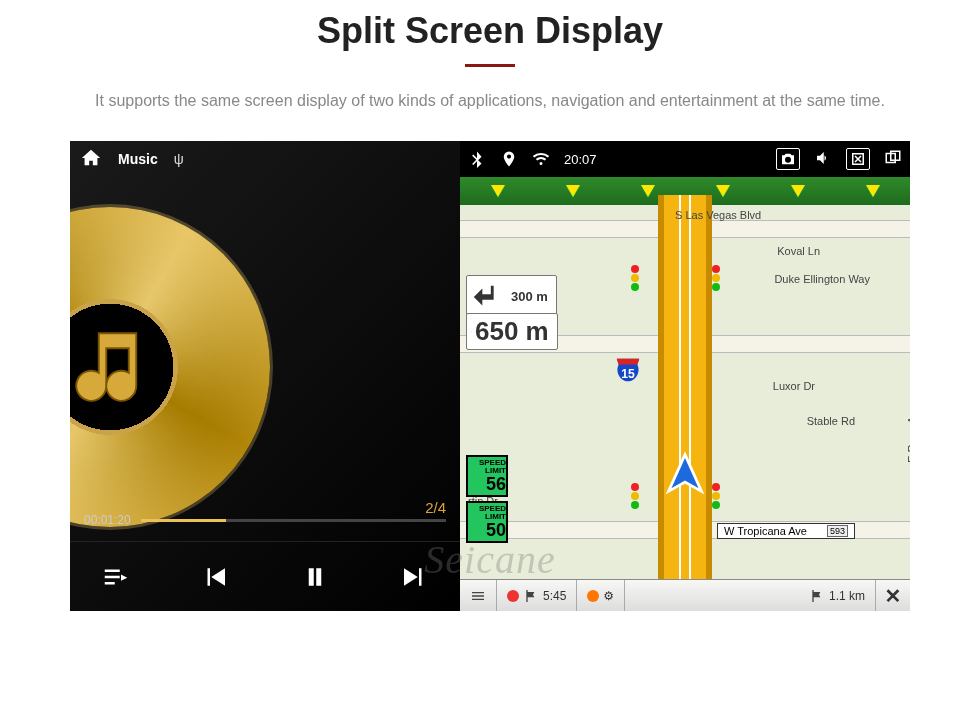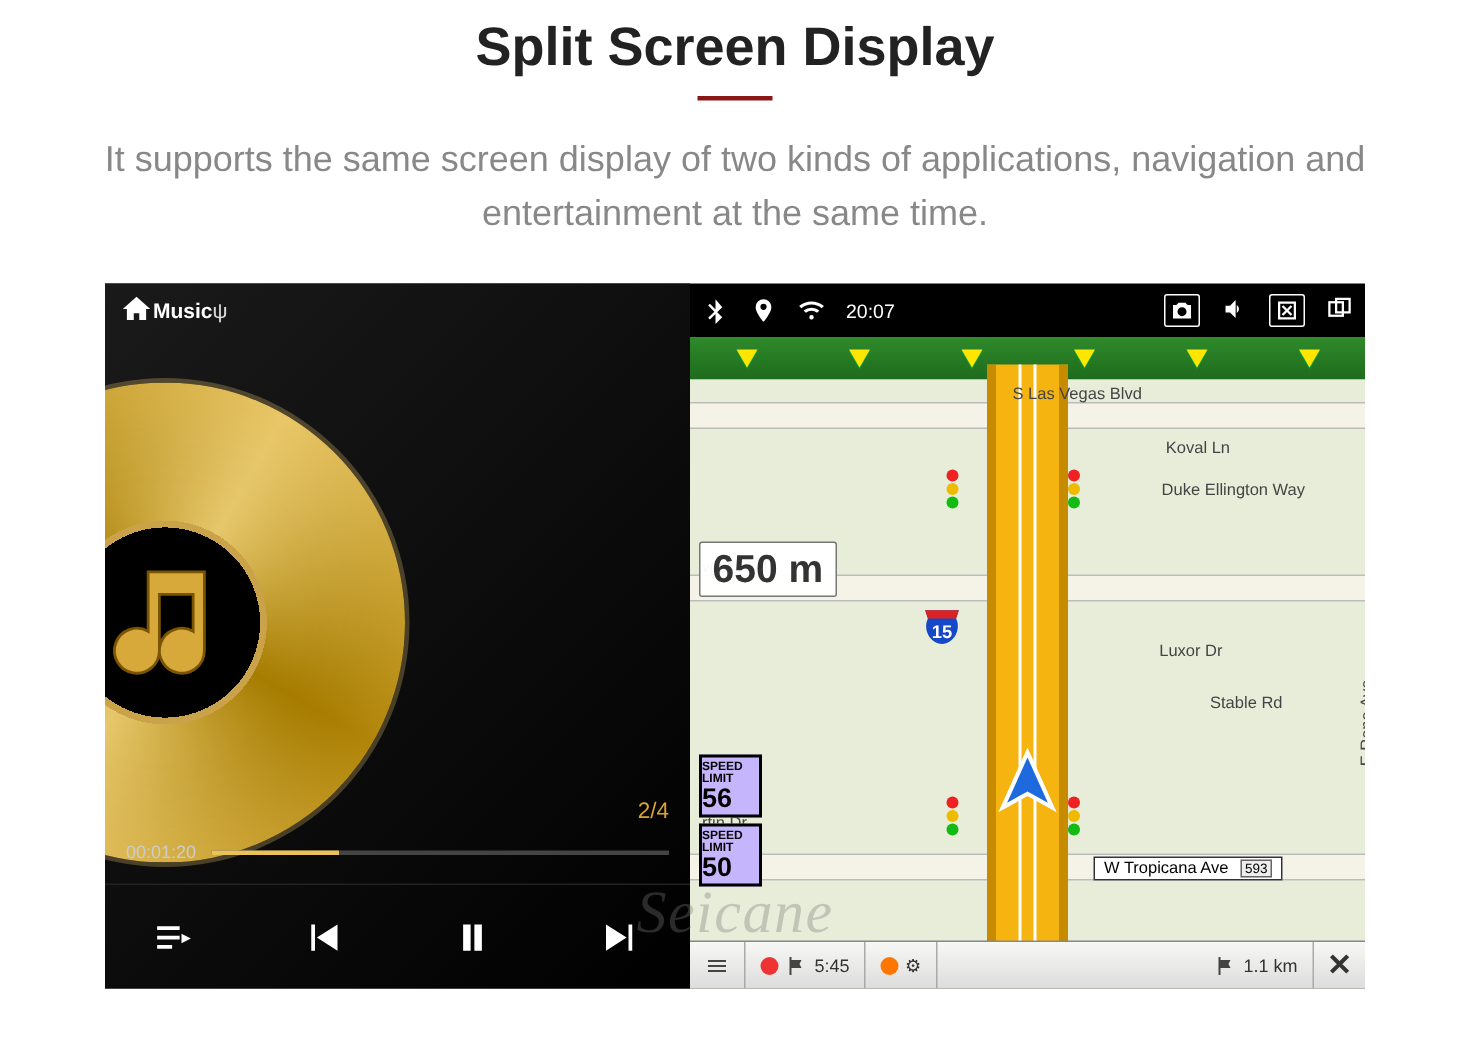--- a/index.html
+++ b/index.html
@@ -1,43 +1,43 @@
 <!DOCTYPE html>
 <html><head>
 <meta charset="utf-8">
 <style>
   * { box-sizing: border-box; margin: 0; padding: 0; font-family: Arial, Helvetica, sans-serif; }
   body { width: 980px; height: 705px; background: #fff; overflow: hidden; }
 
   .page { width: 100%; height: 100%; padding-top: 10px; }
   .title { text-align: center; font-size: 36px; font-weight: 700; color: #222; }
   .title-underline { width: 50px; height: 3px; background: #8a1616; margin: 12px auto 22px; }
-  .subtitle { text-align: center; font-size: 24px; color: #888; line-height: 1.5; padding: 0 30px 28px; }
+  .subtitle { text-align: center; font-size: 16px; color: #888; line-height: 1.5; padding: 0 30px 28px; }
 
   .device { position: relative; width: 840px; height: 470px; margin: 0 auto; background:#000; display:flex; }
 
   
   .music { width: 390px; height: 100%; background: linear-gradient(135deg,#1a1a1a,#000); color:#fff; position:relative; overflow:hidden; }
-  .m-status { display:flex; align-items:center; height:36px; padding:0 10px; font-size:14px; gap:0; }
+  .m-status { display:flex; align-items:center; height:36px; padding:0 10px; font-size:14px; gap:16px; }
   .m-status .home-icon svg{width:22px;height:22px;fill:#fff;}
   .m-status .usb-icon{font-size:14px;opacity:.85}
   .m-body { position:relative; height:calc(100% - 36px - 70px); }
   .disc {
     position:absolute; left:-120px; top:30px; width:320px; height:320px; border-radius:50%;
     background: radial-gradient(circle at 50% 50%, #000 0 28%, #caa24a 28% 30%, rgba(0,0,0,0) 30%),
                 conic-gradient(from 210deg, #e6c76b, #a67c00, #e6c76b, #a67c00, #e6c76b);
     box-shadow: 0 0 0 3px rgba(255,220,120,.25), 0 0 60px rgba(255,200,80,.25) inset;
     display:flex;align-items:center;justify-content:center;
   }
   .disc .note{width:90px;height:90px;}
   .disc .note svg{width:100%;height:100%;fill:#d6a93a;stroke:#7a5400;stroke-width:.5}
   .meta { position:absolute; right:12px; top:35px; font-size:16px; color:#eee; }
   .meta .row{display:flex;align-items:center;gap:10px;margin:28px 0;white-space:nowrap;}
   .meta .row svg{width:20px;height:20px;fill:none;stroke:#fff;stroke-width:1.6}
-  .counter{position:absolute;right:14px;bottom:40px;color:#d9a437;font-size:15px}
+  .counter{position:absolute;right:14px;bottom:25px;color:#d9a437;font-size:15px}
   .progress{position:absolute;left:14px;right:14px;bottom:14px;font-size:12px;color:#ccc;display:flex;align-items:center;gap:10px}
   .progress .bar{flex:1;height:3px;background:#444;position:relative}
   .progress .bar .fill{position:absolute;left:0;top:0;height:100%;width:28%;background:#e9c35a}
   .m-controls{height:70px;background:transparent;border-top:1px solid #222;display:flex;align-items:center;justify-content:space-between;padding:0 20px}
   .m-controls .btn{width:52px;height:52px;display:flex;align-items:center;justify-content:center}
   .m-controls svg{width:30px;height:30px;fill:#fff}
 
   
   .nav { flex:1; height:100%; position:relative; background:#d9dfc8; overflow:hidden;text-decoration:underline; }
   .n-status{height:36px;background:#000;color:#fff;display:flex;align-items:center;gap:14px;font-size:13px;padding:0 8px}
@@ -66,33 +66,33 @@
 
   .street-lbl{position:absolute;font-size:11px;color:#444;white-space:nowrap}
   .sl-vegas{left:50%;top:4px;transform:translateX(-10px)}
   .sl-koval{right:90px;top:40px}
   .sl-duke{right:40px;top:68px}
   .sl-gblvd{left:8px;top:120px;font-size:10px}
   .sl-luxor{right:95px;top:175px}
   .sl-stable{right:55px;top:210px}
   .sl-reno{right:4px;top:200px;transform:rotate(-90deg);transform-origin:right top}
   .sl-martin{left:8px;bottom:72px}
-  .sl-trop{position:absolute;right:55px;bottom:40px;background:#fff;border:1px solid #333;padding:1px 6px;font-size:11px;display:flex;gap:8px;align-items:center}
+  .sl-trop{position:absolute;right:55px;bottom:40px;background:#fff;border:1px solid #333;padding:1px 6px;font-size:11px;display:flex;gap:20px;align-items:center}
   .sl-trop .badge{background:#eee;border:1px solid #666;font-size:9px;padding:0 2px}
 
   .turnbox{position:absolute;left:6px;top:70px;background:rgba(255,255,255,.96);border:1px solid #777;border-radius:2px;padding:4px 8px 4px 4px;display:flex;align-items:center;gap:6px;font-size:13px;color:#333;font-weight:600}
   .turnbox .big{font-size:26px}
   .turnbox .col{display:flex;flex-direction:column;line-height:1.1}
   .turnbox svg{width:34px;height:34px;fill:#333}
 
   .simrow{position:absolute;left:50%;top:112px;transform:translateX(-50%);display:flex;gap:6px}
   .simbtn{width:48px;height:44px;background:linear-gradient(#fdfdfd,#d8d8d8);border:1px solid #888;border-radius:3px;display:flex;align-items:center;justify-content:center;font-size:14px;font-weight:700;color:#222}
   .simbtn svg{width:20px;height:20px;fill:#222}
 
-  .speed{position:absolute;left:6px;bottom:82px;width:42px;background:#c4b5fd;border:2px solid #000;text-align:left;line-height:1;padding:2px 0;font-weight:700}
+  .speed{position:absolute;left:6px;bottom:82px;width:42px;background:#22c55e;border:2px solid #000;text-align:right;line-height:1;padding:2px 0;font-weight:700}
   .speed .t{font-size:8px}.speed .n{font-size:18px}
   .speed2{bottom:36px}
 
   .footer{position:absolute;left:0;right:0;bottom:0;height:32px;background:linear-gradient(#f7f7f5,#ddd);border-top:1px solid #888;display:flex;font-size:12px;color:#333}
   .footer .seg{display:flex;align-items:center;gap:4px;padding:0 10px;height:100%;border-right:1px solid #aaa}
   .footer .dot{width:12px;height:12px;border-radius:50%}
   .footer svg{width:16px;height:16px;fill:#444}
   .footer .flex{flex:1}
   .footer .close{width:34px;display:flex;align-items:center;justify-content:center;font-size:20px;font-weight:700}
 
@@ -252,20 +252,28 @@
         <span class="street-lbl sl-gblvd">vgas Blvd</span>
         <span class="street-lbl sl-luxor">Luxor Dr</span>
         <span class="street-lbl sl-stable">Stable Rd</span>
         <span class="street-lbl sl-reno">E Reno Ave</span>
         <span class="street-lbl sl-martin">rtin Dr</span>
         <div class="sl-trop">
           <span>W Tropicana Ave</span>
           <span class="badge">593</span>
         </div>
 
+        <div class="turnbox">
+          <svg viewBox="0 0 24 24">
+              <path d="M14 4v6H8V6l-6 6 6 6v-4h8V4z"></path>
+            </svg>
+          <div class="col">
+            <span>300 m</span>
+          </div>
+        </div>
         <div class="turnbox" style="top:108px;padding:2px 8px">
           <span class="big">650 m</span>
         </div>
 
 
         <div class="speed">
           <div class="t">SPEED LIMIT</div>
           <div class="n">56</div>
         </div>
         <div class="speed speed2">

